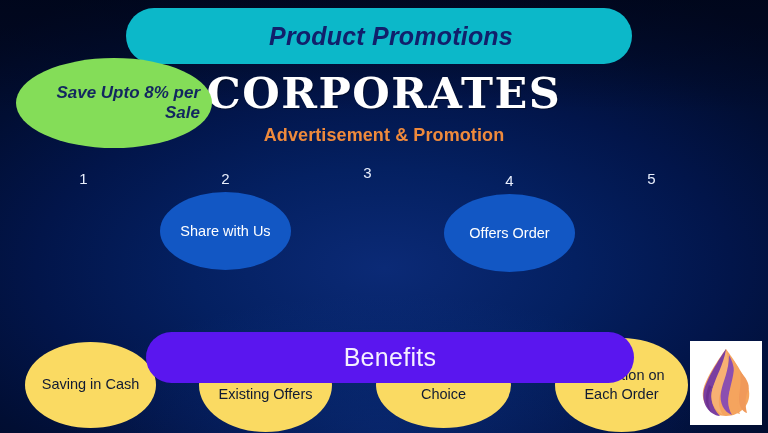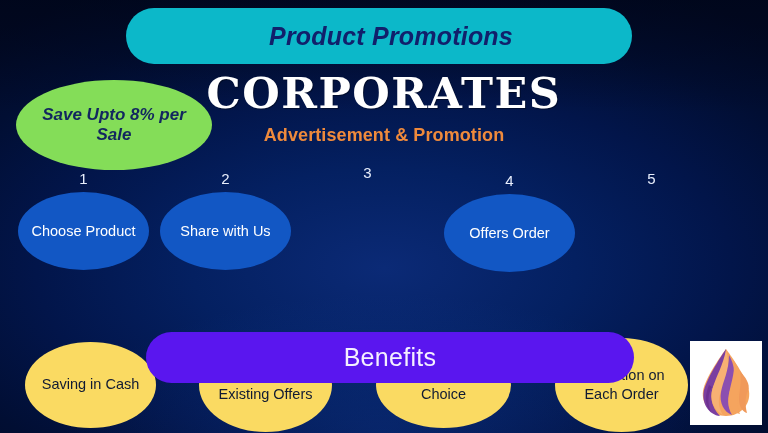--- a/index.html
+++ b/index.html
@@ -65,21 +65,21 @@
     z-index: 5;
   }
   .badge-green .btxt {
     color: #12265f;
     font-size: 17px;
     font-weight: bold;
     font-style: italic;
     line-height: 1.18;
     padding: 0 12px;
   }
-  #badge-left  { left: 16px;  top: 80px; width: 196px; height: 90px; }
+  #badge-left  { left: 16px;  top: 58px; width: 196px; height: 90px; text-align: right; }
   #badge-right { left: 558px; top: 74px; width: 194px; height: 90px; }
 
   
   .title-block {
     position: absolute;
     left: 0;
     top: 72px;
     width: 768px;
     text-align: center;
     z-index: 3;
@@ -213,23 +213,20 @@
   </div>
 
 
   <div class="title-block">
     <div class="main-title">CORPORATES</div>
     <div class="sub-title">Advertisement &amp; Promotion</div>
   </div>
 
   <div class="step" id="step-1">
     <div class="step-num">1</div>
-    <div class="step-oval">
-      <span class="step-label">Choose Product</span>
-    </div>
   </div>
 
   <div class="step" id="step-2">
     <div class="step-num">2</div>
     <div class="step-oval">
       <span class="step-label">Share with Us</span>
     </div>
   </div>
 
   <div class="step" id="step-3">

